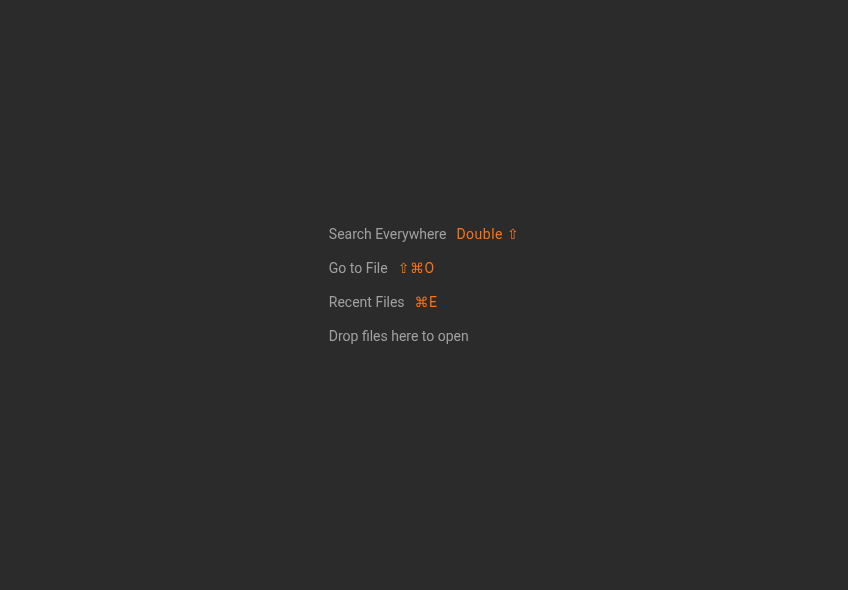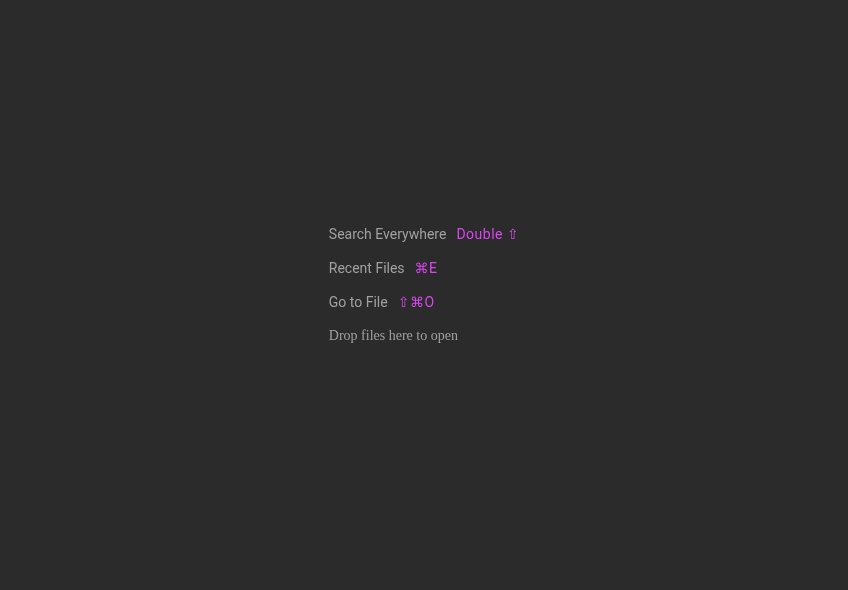--- a/index.html
+++ b/index.html
@@ -27,47 +27,46 @@
     }
     .hint-row {
       display: flex;
       align-items: center;
       color: #a0a0a0;
     }
     .hint-label {
       color: #a0a0a0;
     }
     .hint-shortcut {
-      color: #d946ef;
+      color: #f97316;
       margin-left: 10px;
       letter-spacing: 0.5px;
     }
     .drop-hint {
       color: #909090;
-      font-family: Liberation Serif, serif;
     }
   </style>
 </head>
 <body>
 
 <div class="empty-state">
 
   <div class="hint-row">
     <span class="hint-label">Search Everywhere</span>
     <span class="hint-shortcut">Double ⇧</span>
   </div>
 
   <div class="hint-row">
-    <span class="hint-label">Recent Files</span>
-    <span class="hint-shortcut">⌘E</span>
+    <span class="hint-label">Go to File</span>
+    <span class="hint-shortcut">⇧⌘O</span>
   </div>
 
   <div class="hint-row">
-    <span class="hint-label">Go to File</span>
-    <span class="hint-shortcut">⇧⌘O</span>
+    <span class="hint-label">Recent Files</span>
+    <span class="hint-shortcut">⌘E</span>
   </div>
 
 
   <div class="hint-row drop-hint">
     <span class="hint-label">Drop files here to open</span>
   </div>
 
 </div>
 
 </body></html>

